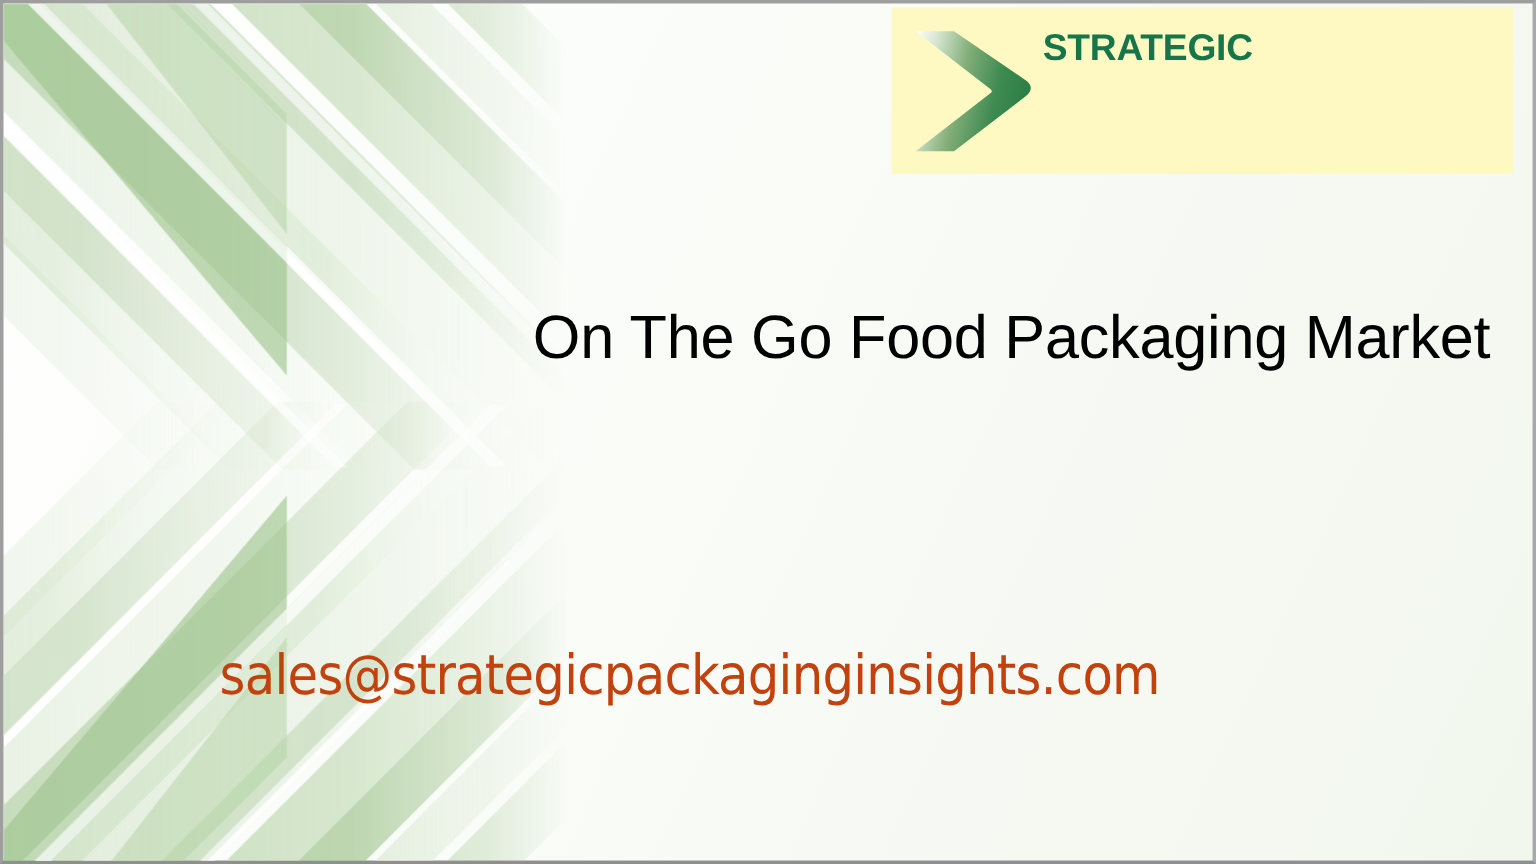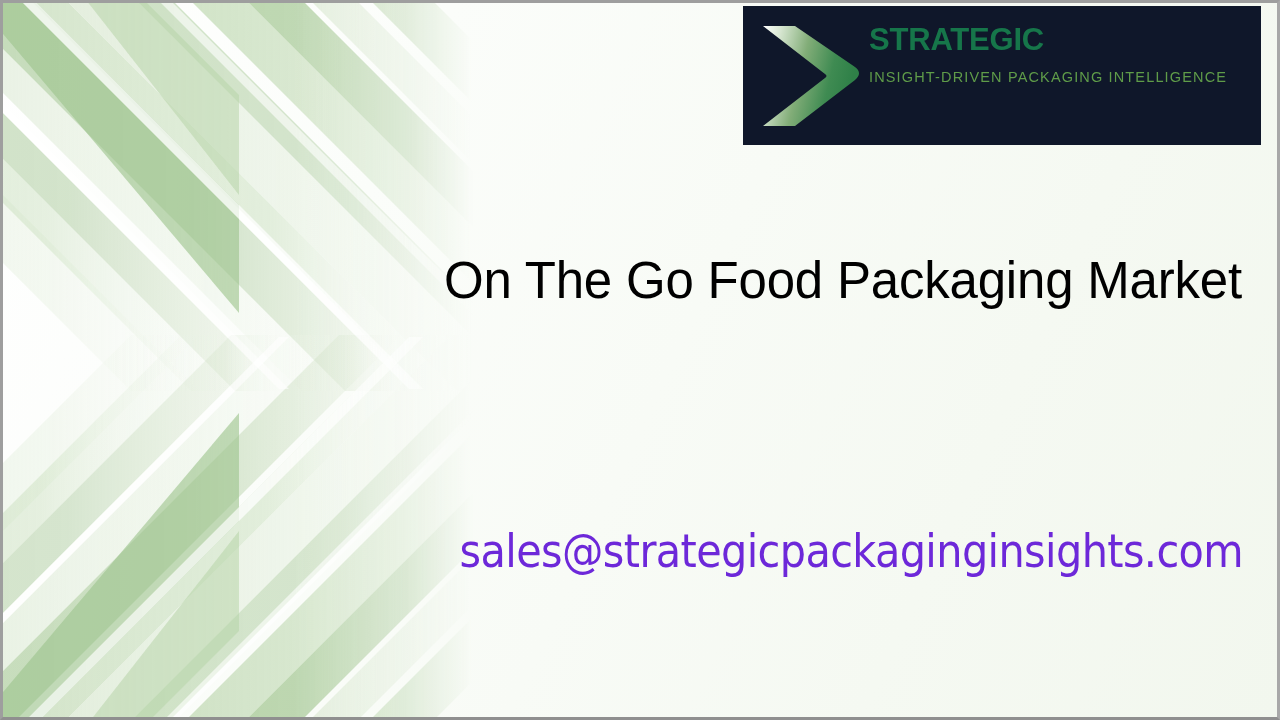--- a/index.html
+++ b/index.html
@@ -51,21 +51,21 @@
   }
   .deco svg { display: block; }
 
   
   .logo-box {
     position: absolute;
     left: 740px;
     top: 3px;
     width: 518px;
     height: 139px;
-    background: #0f172a;
+    background: #fef9c3;
     display: flex;
     align-items: center;
     overflow: hidden;
   }
   .logo-mark {
     position: absolute;
     left: 12px;
     top: 14px;
     width: 108px;
     height: 112px;
@@ -107,28 +107,28 @@
     font-weight: normal;
     line-height: 1.02;
     color: #000000;
     letter-spacing: -0.2px;
   }
 
   
   .email {
     position: absolute;
     left: 180px;
-    top: 521px;
+    top: 532px;
     width: 1060px;
-    text-align: right;
+    text-align: left;
     font-family: "DejaVu Sans", sans-serif;
     font-stretch: condensed;
     font-size: 46px;
     font-weight: normal;
-    color: #6d28d9;
+    color: #c2410c;
     letter-spacing: -0.6px;
     white-space: nowrap;
   }
 </style>
 </head>
 <body>
 
 <div id="slide">
 
   <div class="bg-wash"></div>
@@ -229,21 +229,20 @@
             <stop offset="78%" stop-color="#3f8b52"></stop>
             <stop offset="100%" stop-color="#2f8048"></stop>
           </linearGradient>
         </defs>
         <path d="M8,6 L40,6 L100,47 Q108,53 100,60 L40,106 L8,106 L70,58 Q73,56 70,54 Z" fill="url(#markgrad)"></path>
       </svg>
     </div>
 
     <div class="logo-text-wrap">
       <div class="logo-line logo-line-1">STRATEGIC</div>
-      <div class="logo-tagline">INSIGHT-DRIVEN PACKAGING INTELLIGENCE</div>
     </div>
   </div>
 
   <div class="title">
     <span>On The Go Food Packaging</span>
     <span>Market</span>
   </div>
 
   <div class="email">sales@strategicpackaginginsights.com</div>
 

